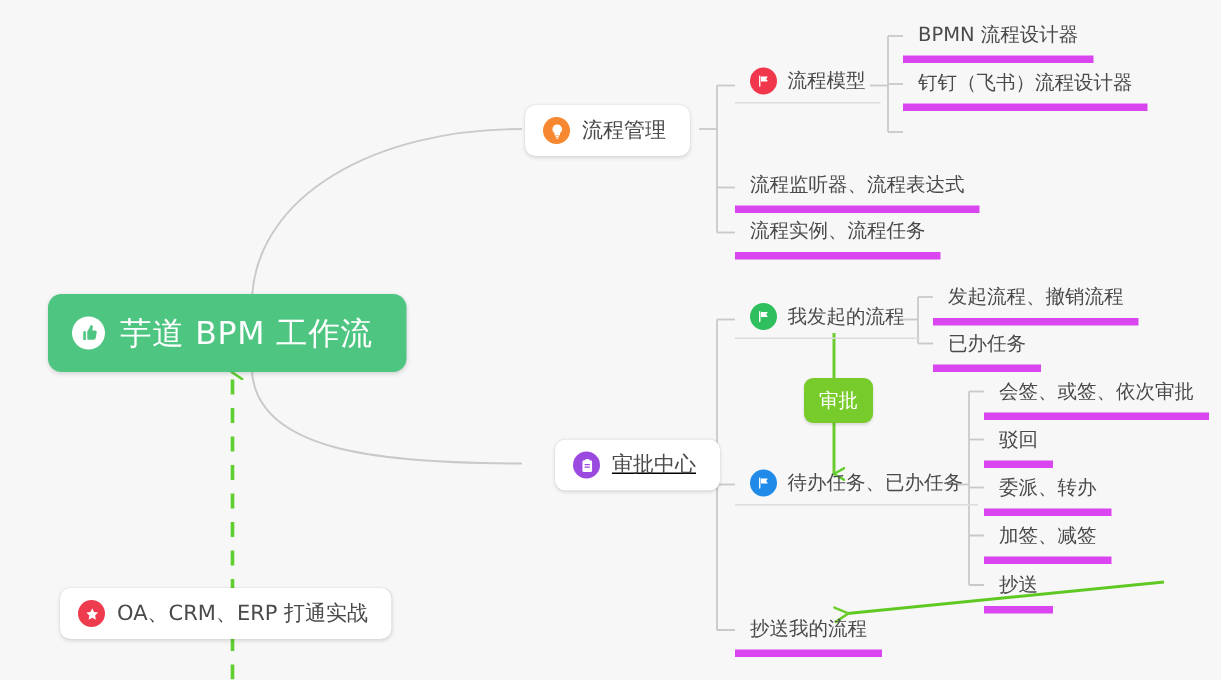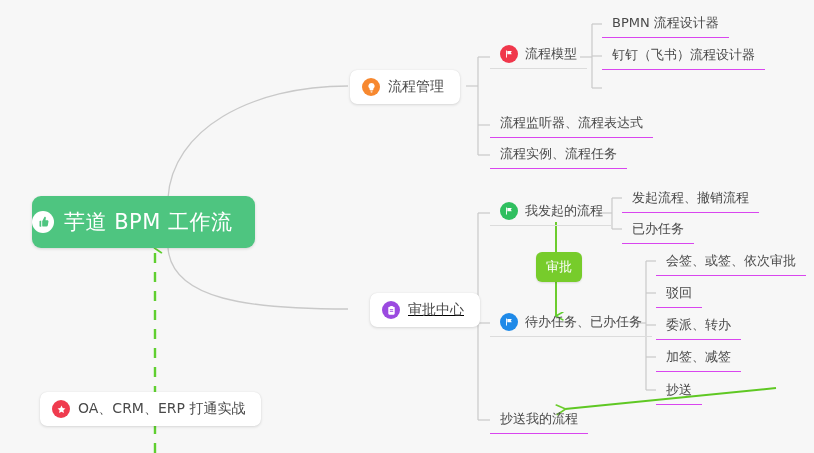--- a/index.html
+++ b/index.html
@@ -23,35 +23,35 @@
   .card{
     background:#ffffff;
     border-radius:7px;
     box-shadow:0 1px 3px rgba(0,0,0,.13), 0 0 1px rgba(0,0,0,.10);
     padding:8px 16px 8px 12px;
     gap:8px;
   }
   .root{
     background:#4ec580;
     border-radius:9px;
-    padding:12px 22px 12px 0;
+    padding:12px 22px 12px 16px;
     gap:10px;
     box-shadow:0 1px 3px rgba(0,0,0,.14);
   }
   .root .label{color:#ffffff;font-size:21px;letter-spacing:.5px;}
   .card .label{color:#4a4a4a;font-size:14px;}
 
   
   .leaf{
     position:absolute;
     white-space:nowrap;
     color:#4a4a4a;
     font-size:13px;
     padding:4px 10px 5px 10px;
-    border-bottom:1px solid #d946ef;
+    border-bottom:5px solid #d946ef;
     box-sizing:border-box;
   }
   .leaf.icon-leaf{
     display:flex;align-items:center;gap:7px;
     border-bottom:1px solid #dcdcdc;
   }
 
   
   .ic{
     width:18px;height:18px;border-radius:50%;

